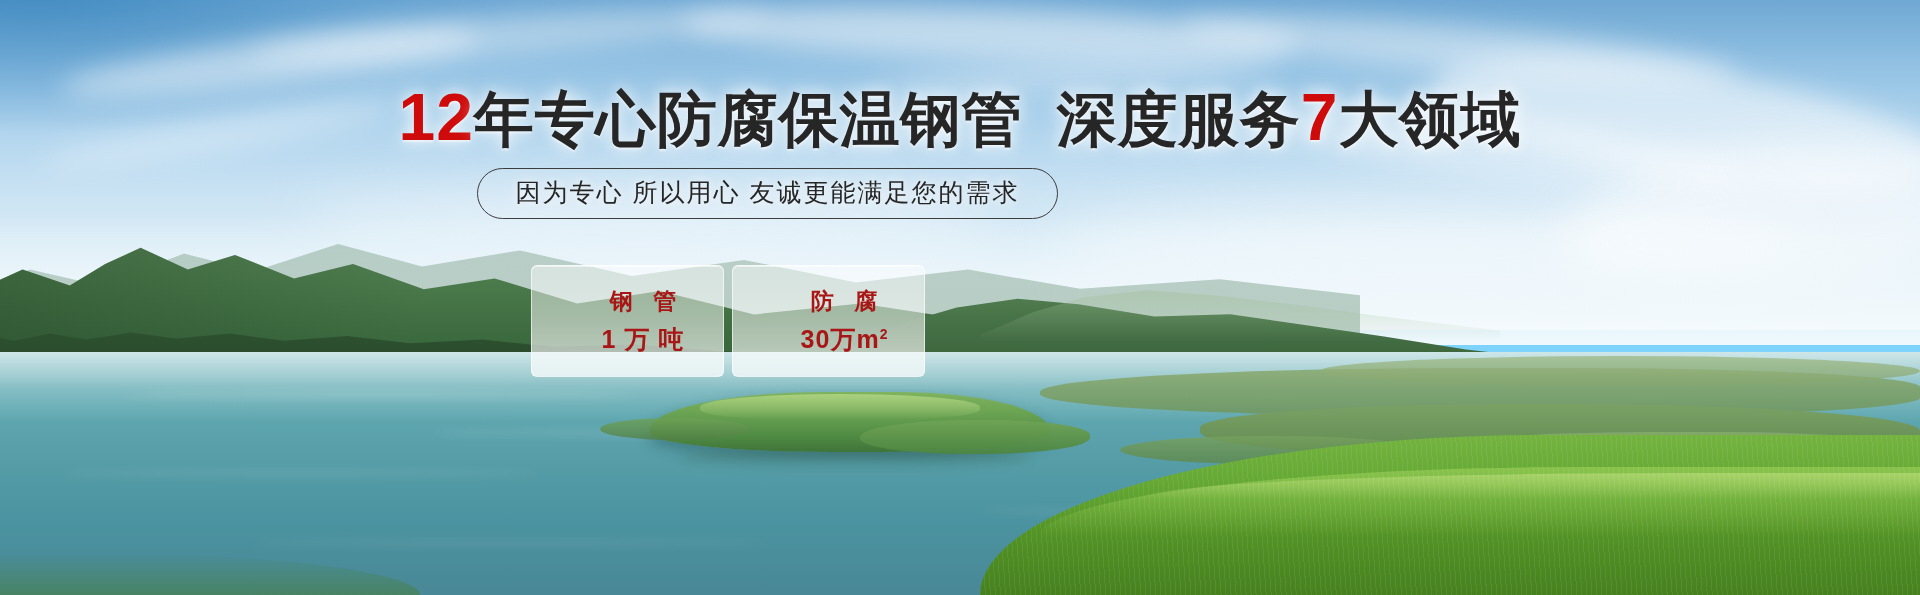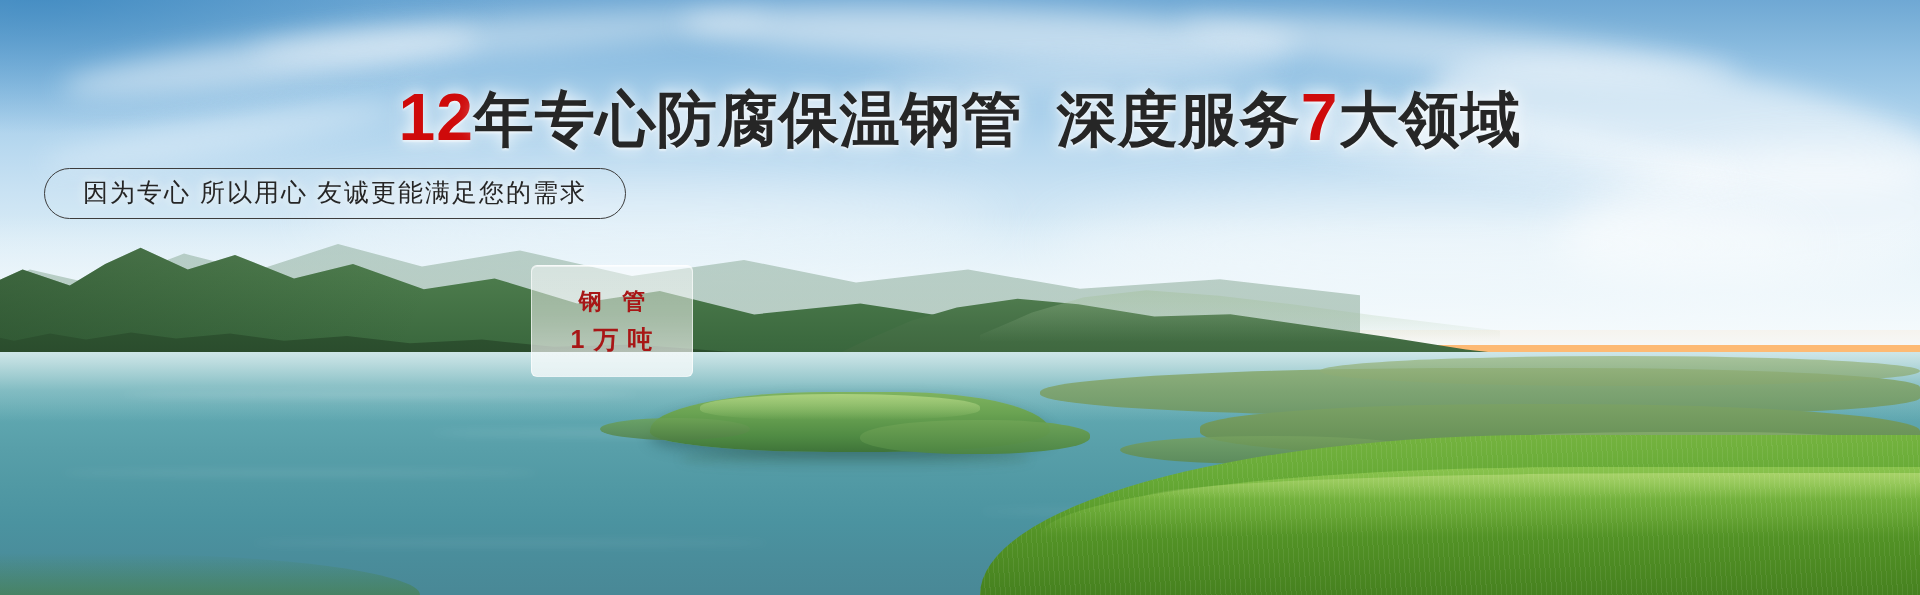--- a/index.html
+++ b/index.html
@@ -2,21 +2,21 @@
 <html><head>
 <meta charset="utf-8">
 <style>
   html,body{margin:0;padding:0;}
   body{
     width:1920px;height:595px;overflow:hidden;
     font-family:"Liberation Sans","DejaVu Sans",sans-serif;
   }
   .banner{
     position:relative;width:1920px;height:595px;overflow:hidden;
-    background:#fdba74;
+    background:#7dd3fc;
   }
   
   .sky{
     position:absolute;left:0;top:0;width:1920px;height:330px;
     background:
       linear-gradient(to bottom,
         #6fa8d4 0%, #7db2d9 8%, #8fbfe2 18%, #a3cce9 30%,
         #b7d8ef 44%, #c9e2f3 58%, #d8ebf6 72%, #e4f1f8 86%, #eaf4f9 100%);
   }
   .sky-corner{
@@ -179,21 +179,21 @@
     letter-spacing:1px;
     color:#262626;
     text-shadow:
       0 0 14px rgba(255,255,255,.85),
       0 0 26px rgba(255,255,255,.6),
       0 2px 2px rgba(255,255,255,.55);
   }
   .headline .hl-num{color:#cf0a0a;font-size:66px;}
   .headline .hl-gap{display:inline-block;width:34px;}
   .subtitle-wrap{
-    position:absolute;left:0;top:168px;width:1535px;text-align:left;margin-left:44px;
+    position:absolute;left:0;top:168px;width:1535px;text-align:center;
   }
   .subtitle{
     display:inline-block;
     padding:8px 38px 10px;
     border:1.5px solid #3c3c3c;
     border-radius:26px;
     font-size:25px;line-height:1.25;
     color:#262626;letter-spacing:2px;
     white-space:nowrap;
     background:rgba(255,255,255,.04);
@@ -206,20 +206,21 @@
   }
   .card{
     width:160px;height:110px;
     border-radius:6px;
     background:linear-gradient(to bottom, rgba(255,255,255,.42) 0%, rgba(255,255,255,.52) 45%, rgba(255,255,255,.72) 100%);
     border:1px solid rgba(255,255,255,.62);
     box-shadow:inset 0 1px 0 rgba(255,255,255,.55);
     display:flex;flex-direction:column;
     align-items:center;justify-content:center;
     gap:14px;
+    padding-left:31px;
   }
   .card-label{
     font-size:23px;font-weight:bold;color:#a81616;
     letter-spacing:7px;text-indent:7px;line-height:1;
   }
   .card-value{
     font-size:25px;font-weight:bold;color:#a81616;
     letter-spacing:1px;line-height:1;
   }
   .card-value sup{font-size:14px;vertical-align:super;letter-spacing:0;}
@@ -286,17 +287,21 @@
     <div class="subtitle">因为专心 所以用心  友诚更能满足您的需求</div>
   </div>
 
   <div class="stats">
 
     <div class="card">
       <div class="card-label">钢 管</div>
       <div class="card-value"><span>1 万 吨</span></div>
     </div>
 
+    <div class="card">
+      <div class="card-label">防 腐</div>
+      <div class="card-value"><span>30万m</span><sup>2</sup></div>
+    </div>
 
 
   </div>
 
 </div>
 
 </body></html>

